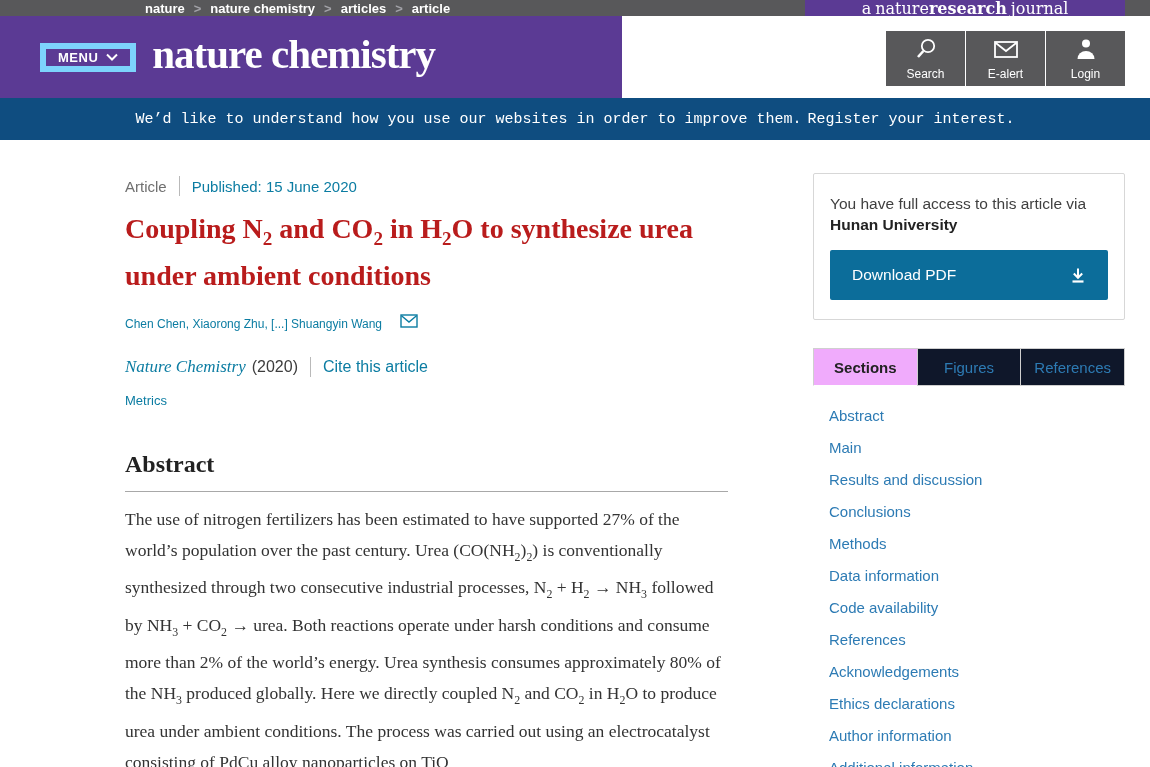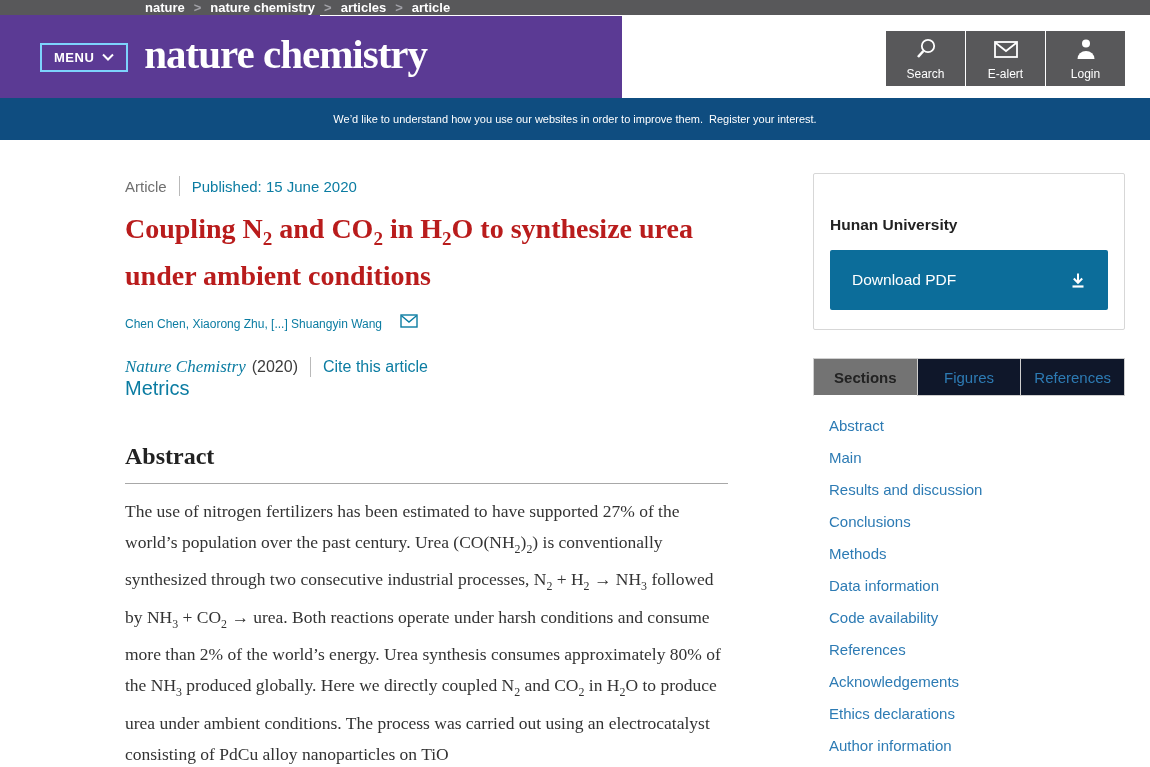--- a/index.html
+++ b/index.html
@@ -1,93 +1,93 @@
 <!DOCTYPE html>
 <html style="--c-purple: #5b3a94; --c-gray: #58585a; --c-banner: #0f4d80; --c-btn: #0c6d9a; --c-teal: #0b7ca2; --c-blue: #2d7bb4;"><head>
 <meta charset="utf-8">
 <style>
   * { margin:0; padding:0; box-sizing:border-box; }
   html,body { width:1150px; height:767px; overflow:hidden; background:#fff;
               font-family:"Liberation Sans", sans-serif; }
 
   
-  .topbar { display:flex; height:16px;flex-direction:column; }
+  .topbar { display:flex; height:16px; }
   .topbar-left { flex:1; background:var(--c-gray); display:flex; align-items:center; padding-left:145px; }
   .breadcrumb { display:flex; align-items:center; gap:9px; font-size:13px; font-weight:bold; color:#fff; }
   .crumb-wrap { display:flex; align-items:center; gap:9px; }
   .crumb { color:#fff; text-decoration:none; cursor:pointer; }
   .sep { color:#a2a2a8; font-weight:bold; }
   .crumb-wrap:last-child .sep { display:none; }
   .journal-badge { width:320px; background:var(--c-purple); color:#fff; display:flex;
                    align-items:center; justify-content:center; gap:4px;
                    font-family:"DejaVu Serif", serif; font-size:16px; }
   .journal-badge .bold { font-weight:bold; }
   .topbar-stub { width:25px; background:var(--c-gray); }
 
   
   .masthead { position:relative; height:82px; background:#fff; }
   .masthead-purple { position:absolute; left:0; top:0; width:622px; height:82px;
                      background:var(--c-purple); display:flex; align-items:center; padding-left:40px; }
   .menu-btn { display:flex; align-items:center; gap:8px; height:29px; padding:0 12px;
-              background:transparent; border:2px solid #7dd3fc; color:#fff;
+              background:transparent; border:6px solid #7dd3fc; color:#fff;
               font-family:"Liberation Sans", sans-serif; font-size:13px; font-weight:bold;
               letter-spacing:.5px; cursor:pointer; }
   .logo { margin-left:16px; color:#fff; font-family:"Liberation Serif", serif;
           font-weight:bold; font-size:41px; letter-spacing:-1px; line-height:1; padding-bottom:6px; }
   .actions { position:absolute; right:25px; top:15px; display:flex; gap:1px; }
   .action-btn { width:79px; height:55px; background:var(--c-gray); color:#fff; border:none;
                 display:flex; flex-direction:column; align-items:center; justify-content:center;
                 gap:5px; font-family:"Liberation Sans", sans-serif; font-size:12px; cursor:pointer; }
 
   
   .banner { height:42px; background:var(--c-banner); color:#fff; display:flex;
-            align-items:center; justify-content:center; font-size:11px; gap:6px; }
+            align-items:center; justify-content:center; font-size:15px; gap:6px;font-family:Liberation Mono, monospace; }
   .banner a { color:#fff; cursor:pointer; }
 
   
   .page { display:flex; padding-left:125px; }
   .main-col { width:603px; margin-right:85px; }
   .side-col { width:312px; }
 
   
   .meta-row { margin-top:36px; display:flex; align-items:center; font-size:15px; }
   .meta-type { color:#6f6f6f; }
   .vdiv { width:1px; height:20px; background:#b9b9b9; margin:0 12px; }
   .teal { color:var(--c-teal); text-decoration:none; cursor:pointer; }
   .title { margin-top:14px; font-family:"Liberation Serif", serif; font-weight:bold;
            font-size:28px; line-height:37px; color:#b91c1c; }
   .title sub, .abstract-text sub { font-size:68%; }
   .authors { margin-top:23px; font-size:12px; color:var(--c-teal); display:flex; align-items:center;gap:11px; }
   .mail-icon { margin-left:7px; margin-top:-6px; }
   .cite-row { margin-top:26px; display:flex; align-items:center; font-size:16px; color:#3c3c3c; }
   .journal-name { font-family:"Liberation Serif", serif; font-style:italic; font-size:17px; }
-  .metrics { font-size:20px; }
+  .metrics { margin-top:16px; font-size:13px; }
 
   
   .abstract-h { margin-top:43px; font-family:"Liberation Serif", serif; font-weight:bold;
                 font-size:24px; color:#222; }
   .rule { border:none; border-top:1px solid #a8a8a8; margin-top:13px; }
   .abstract-text { margin-top:12px; font-family:"Liberation Serif", serif; font-size:17.5px;
                    line-height:31px; color:#333; }
 
   
   .access-box { margin-top:33px; border:1px solid #d7d7d7; border-radius:2px;
                 background:#fff; padding:19px 16px 19px; }
   .access-text { font-size:15.5px; color:#3f3f3f; line-height:21px; }
   .access-inst { font-weight:bold; color:#222; }
-  .pdf-btn { margin-top:15px; width:100%; height:60px; background:var(--c-btn); color:#fff;
+  .pdf-btn { margin-top:15px; width:100%; height:50px; background:var(--c-btn); color:#fff;
              border:none; border-radius:2px; display:flex; align-items:center;
              justify-content:space-between; padding:0 22px; font-size:15.5px;
              font-family:"Liberation Sans", sans-serif; cursor:pointer; }
   .tabs { margin-top:28px; display:flex; }
   .tab { width:105px; height:38px; display:flex; align-items:center; justify-content:center;
          background:#0f172a; border:1px solid #cfcfcf; color:var(--c-blue); font-size:15px;
          cursor:pointer; margin-left:-1px; }
   .tab:first-child { margin-left:0; }
-  .tab.active { background:#737373; border-bottom-color:#fff; color:#222; font-weight:bold; }
+  .tab.active { background:#f0abfc; border-bottom-color:#fff; color:#222; font-weight:bold; }
   .toc { margin-top:14px; list-style:none; padding-left:16px; }
   .toc li { line-height:32px; font-size:15px; color:var(--c-blue); cursor:pointer; }
 
   svg { display:block; }
 </style>
 </head>
 <body>
 
 <div class="topbar">
   <div class="topbar-left">
@@ -204,21 +204,21 @@
     </div>
 
     <h2 class="abstract-h">Abstract</h2>
     <hr class="rule">
     <p class="abstract-text">The use of nitrogen fertilizers has been estimated to have supported 27% of the world’s population over the past century. Urea (CO(NH<sub>2</sub>)<sub>2</sub>) is conventionally synthesized through two consecutive industrial processes, N<sub>2</sub> + H<sub>2</sub> → NH<sub>3</sub> followed by NH<sub>3</sub> + CO<sub>2</sub> → urea. Both reactions operate under harsh conditions and consume more than 2% of the world’s energy. Urea synthesis consumes approximately 80% of the NH<sub>3</sub> produced globally. Here we directly coupled N<sub>2</sub> and CO<sub>2</sub> in H<sub>2</sub>O to produce urea under ambient conditions. The process was carried out using an electrocatalyst consisting of PdCu alloy nanoparticles on TiO</p>
   </main>
 
   <aside class="side-col">
     <div class="access-box">
       <div class="access-text">
-        <br>
+        <span>You have full access to this article via</span><br>
         <span class="access-inst">Hunan University</span>
       </div>
       <button class="pdf-btn">
         <span>Download PDF</span>
         <span>
           <svg width="16" height="17" viewBox="0 0 16 17">
               <line x1="8" y1="1.5" x2="8" y2="9.5" stroke="#fff" stroke-width="2"></line>
               <polyline points="3.8,6.5 8,10.8 12.2,6.5" fill="none" stroke="#fff" stroke-width="2"></polyline>
               <line x1="2.5" y1="14.5" x2="13.5" y2="14.5" stroke="#fff" stroke-width="2.2"></line>
             </svg>

